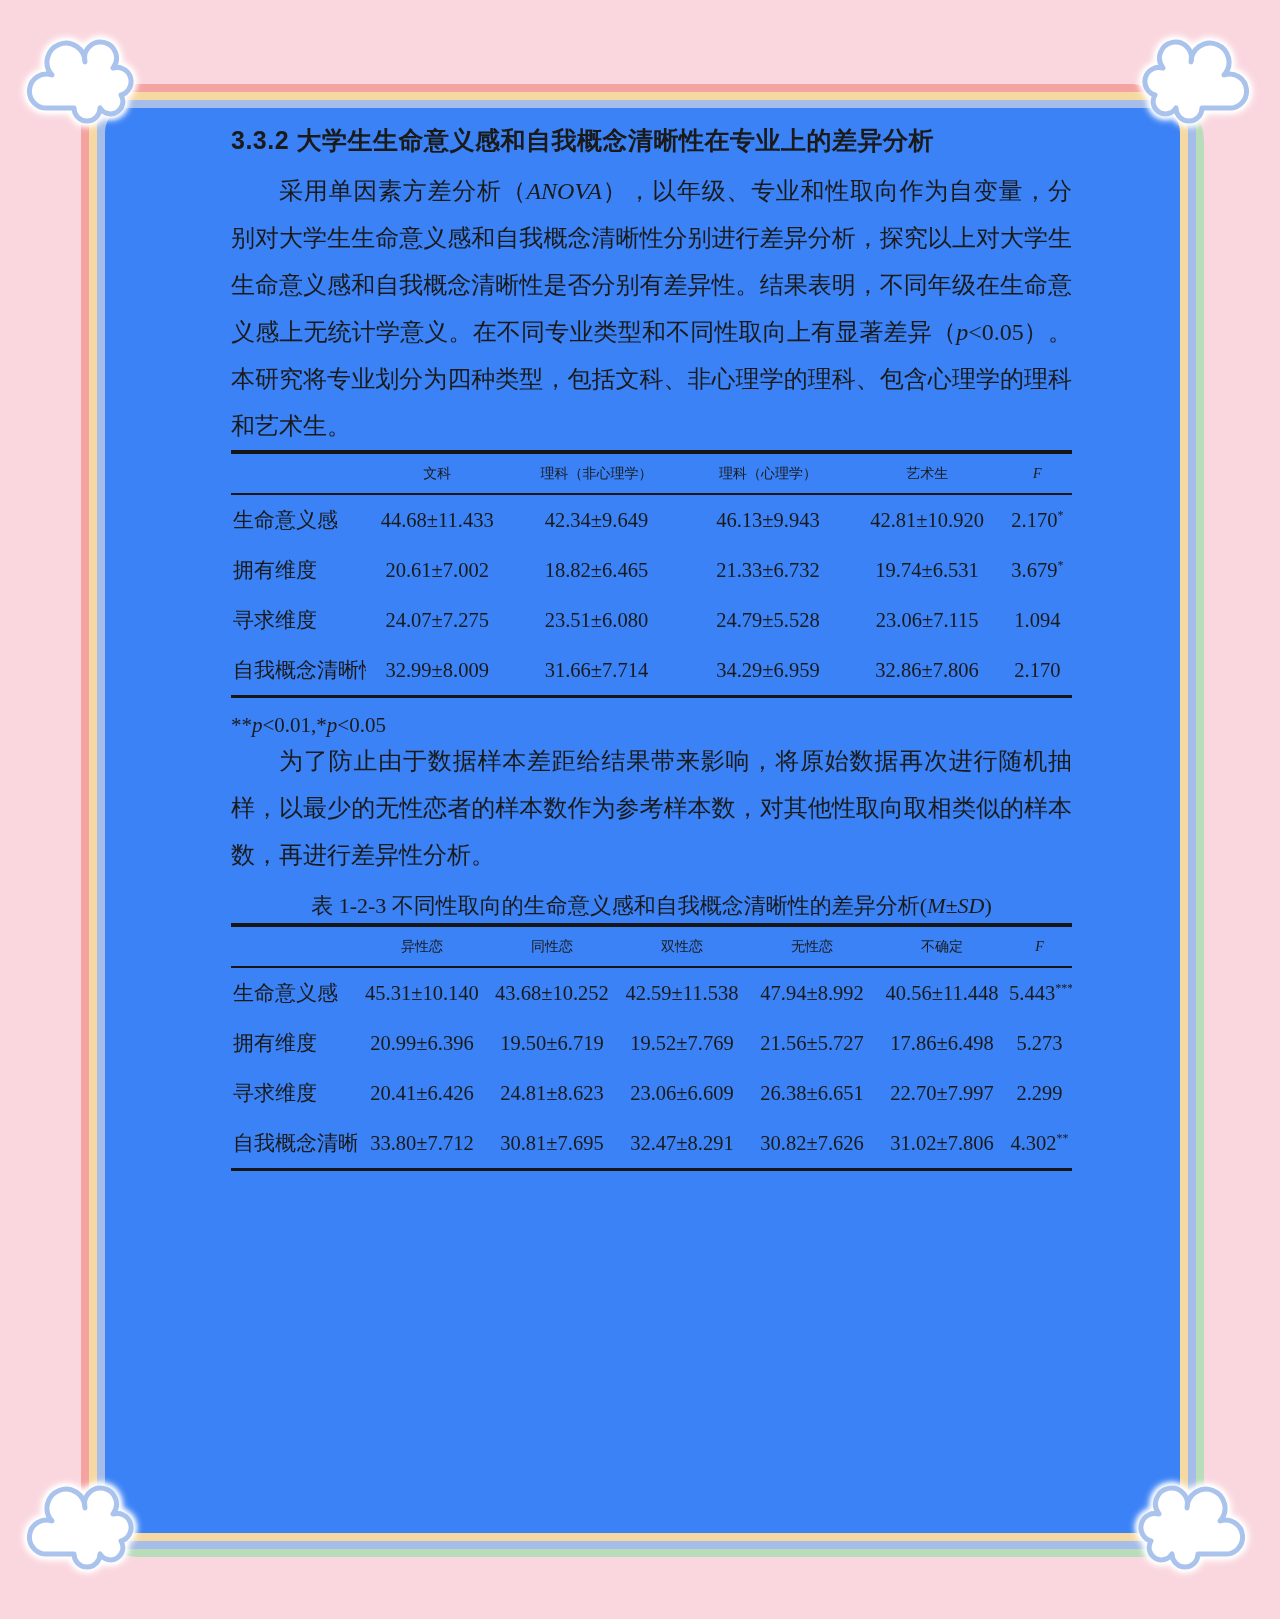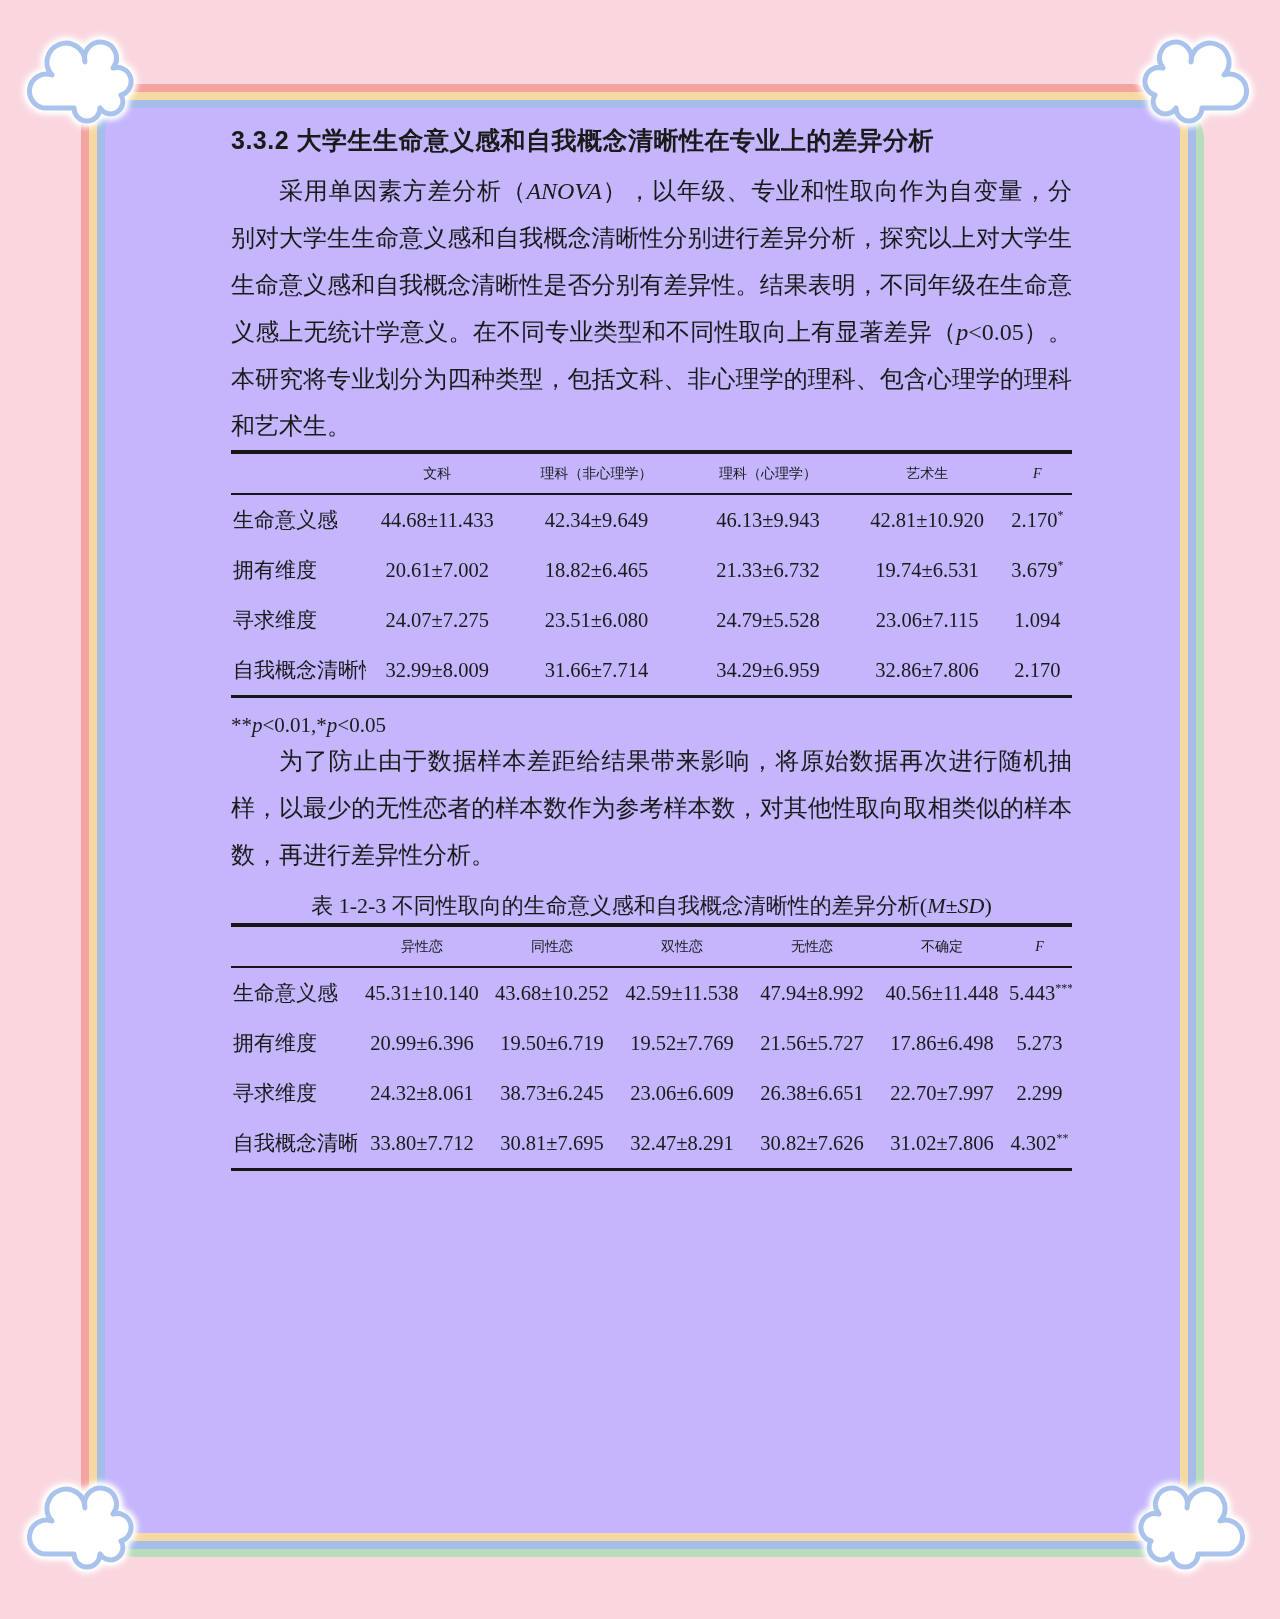--- a/index.html
+++ b/index.html
@@ -5,21 +5,21 @@
   html,body{margin:0;padding:0;}
   body{
     width:1280px;height:1619px;position:relative;overflow:hidden;
     background:#fad7de;
     font-family:"Liberation Serif","DejaVu Serif",serif;
     color:#1a1a1a;
   }
   
   .page{
     position:absolute;left:105px;top:108px;width:1075px;height:1425px;
-    background:#c4b5fd;border-radius:24px;box-sizing:border-box;
+    background:#3b82f6;border-radius:24px;box-sizing:border-box;
     padding:10px 108px 0 126px;
     box-shadow:
       -8px  -8px  0 0    #a6bde9,
       -16px -16px 0 0    #f6d9a2,
       -24px -24px 0 0    #f4a3a0,
        0     0    0 8px  #f6d9a2,
        0     0    0 16px #a6bde9,
        8px   8px  0 16px #b9dcba;
   }
   .cloud{
@@ -154,22 +154,22 @@
           <td class="lbl">拥有维度</td>
           <td>20.99±6.396</td>
           <td>19.50±6.719</td>
           <td>19.52±7.769</td>
           <td>21.56±5.727</td>
           <td>17.86±6.498</td>
           <td>5.273</td>
         </tr>
         <tr>
           <td class="lbl">寻求维度</td>
-          <td>24.32±8.061</td>
-          <td>38.73±6.245</td>
+          <td>20.41±6.426</td>
+          <td>24.81±8.623</td>
           <td>23.06±6.609</td>
           <td>26.38±6.651</td>
           <td>22.70±7.997</td>
           <td>2.299</td>
         </tr>
         <tr>
           <td class="lbl">自我概念清晰性</td>
           <td>33.80±7.712</td>
           <td>30.81±7.695</td>
           <td>32.47±8.291</td>

